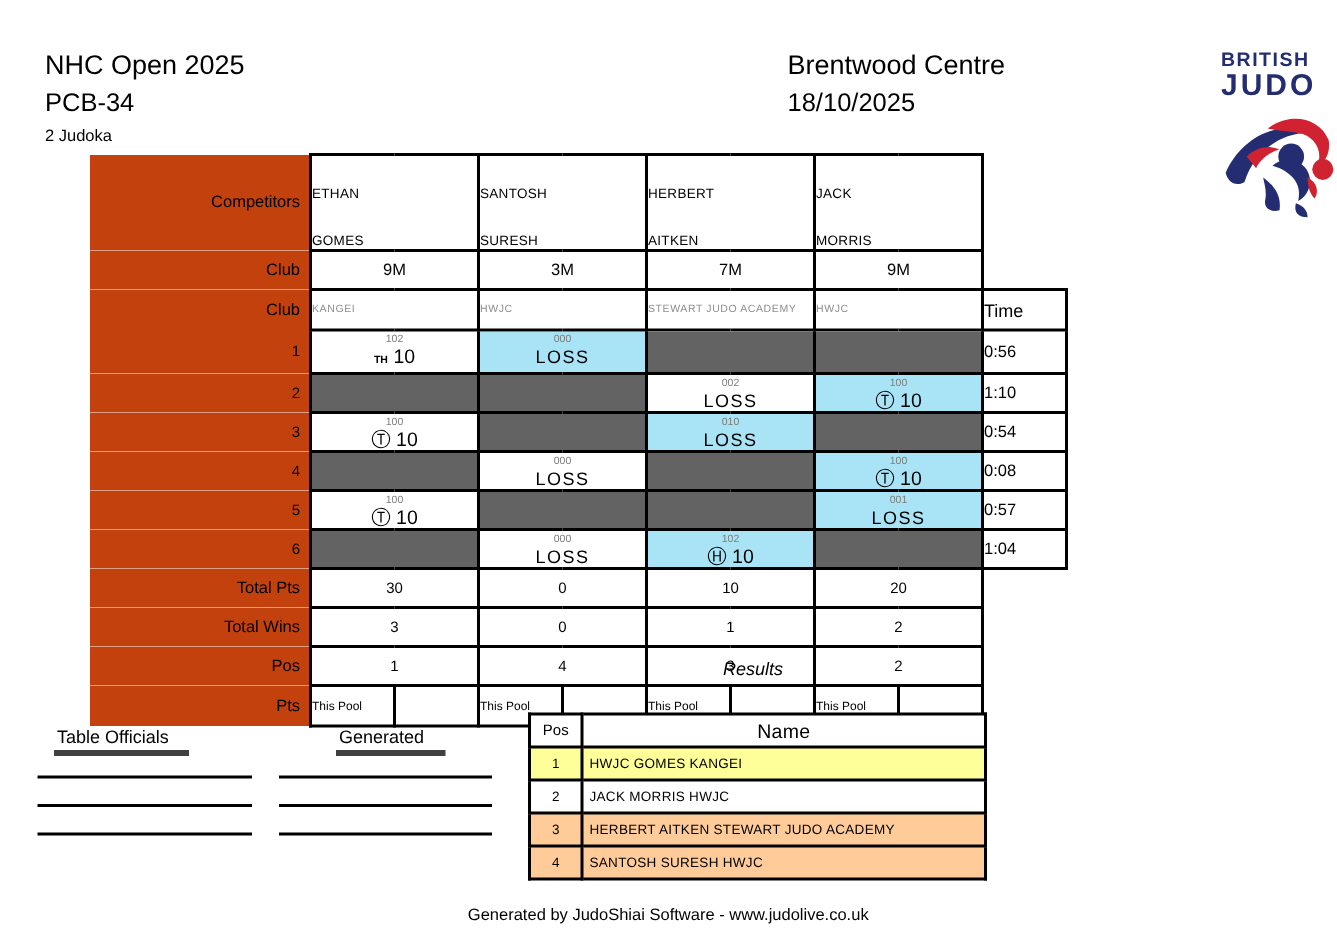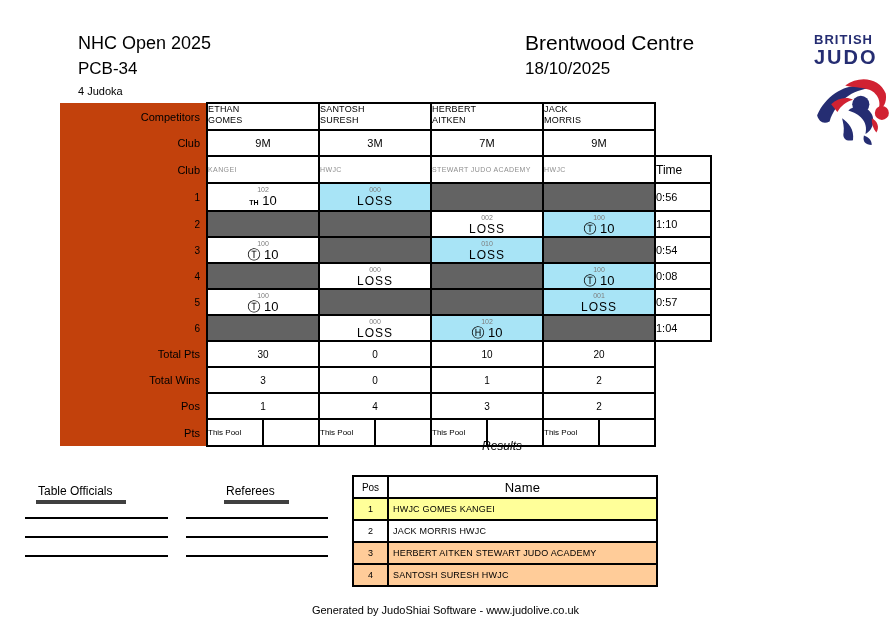--- a/index.html
+++ b/index.html
@@ -1,42 +1,42 @@
 <!DOCTYPE html>
 <html style="--win-blue: #a8e4f6; --empty-gray: #636363; --result-gold: #ffff99; --result-bronze: #ffcc99; --brand-navy: #252d72; --brand-red: #d12232;"><head>
 <meta charset="utf-8">
 <style>
   html,body{margin:0;padding:0;background:#fff;}
   #page{position:relative;width:891px;height:630px;background:#fff;overflow:hidden;
         font-family:"Liberation Sans",sans-serif;color:#000;}
 
   
-  .title-block{position:absolute;left:30px;top:30px;margin-left:48px;}
+  .title-block{position:absolute;left:30px;top:30px;}
   .evt-title{font-size:18px;line-height:26px;}
   .evt-cat{font-size:17px;line-height:26px;}
   .evt-count{font-size:11px;margin-top:3px;}
   .venue-block{position:absolute;left:525px;top:30px;}
-  .venue-name{font-size:21px;line-height:26px;}
+  .venue-name{font-size:18px;line-height:26px;}
   .venue-date{font-size:17px;line-height:26px;}
 
   
   .logo{position:absolute;left:814px;top:33px;width:84px;text-align:left;}
   .logo-l1{font-size:13px;font-weight:bold;letter-spacing:1px;color:var(--brand-navy,#252d72);line-height:14px;}
   .logo-l2{font-size:20px;font-weight:bold;letter-spacing:2px;color:var(--brand-navy,#252d72);line-height:20px;}
   .logo svg{margin-top:2px;}
 
   
   table.pool{position:absolute;left:60px;top:102px;border-collapse:collapse;table-layout:fixed;}
   table.pool td{border:2px solid #000;padding:0;overflow:hidden;}
   table.pool td.lbl{border:none;text-align:right;padding-right:6px;font-size:11px;background:#c2410c;}
   table.pool td.lbl.num{font-size:10px;}
   table.pool td.nob{border:none;background:#fff;}
   .r27{height:27px;} .r26{height:26px;}
   td.name-cell{vertical-align:top;font-size:9px;line-height:11px;padding:1px 0 0 2px;letter-spacing:.2px;}
-  td.name-cell span{display:block;}
+  td.name-cell span{display:block;margin-top:20px;}
   td.grade-cell{text-align:center;font-size:11px;}
   td.club-cell{font-size:7px;color:#8f8f8f;padding-left:3px;letter-spacing:.4px;vertical-align:middle;}
   td.time-head{font-size:12px;padding-left:4px;vertical-align:middle;}
   td.time-cell{font-size:11px;padding-left:4px;vertical-align:middle;}
   td.m{ text-align:center;vertical-align:top;}
   td.m .code{font-size:7px;line-height:9px;color:#7d7d7d;padding-top:1px;}
   td.m .main{font-size:13px;line-height:14px;}
   td.m .main .loss{font-size:12px;letter-spacing:1px;}
   td.m .sym{font-size:13px;}
   td.m .sym.small{font-size:7px;font-weight:bold;}
@@ -63,21 +63,21 @@
   .footer{position:absolute;left:0;top:604px;width:100%;text-align:center;font-size:11px;}
 </style>
 </head>
 <body>
 
 <div id="page">
 
   <div class="title-block">
     <div class="evt-title">NHC Open 2025</div>
     <div class="evt-cat">PCB-34</div>
-    <div class="evt-count">4 Judoka</div>
+    <div class="evt-count">2 Judoka</div>
   </div>
   <div class="venue-block">
     <div class="venue-name">Brentwood Centre</div>
     <div class="venue-date">18/10/2025</div>
   </div>
 
   <div class="logo">
     <div class="logo-l1">BRITISH</div>
     <div class="logo-l2">JUDO</div>
     <svg width="78" height="80" viewBox="0 0 100 100">
@@ -293,21 +293,21 @@
       <td class="rname">HERBERT AITKEN STEWART JUDO ACADEMY</td>
     </tr>
     <tr class="res-bronze">
       <td class="rpos">4</td>
       <td class="rname">SANTOSH SURESH HWJC</td>
     </tr>
   </tbody>
     </table>
 
   <div class="sig-head" style="left:36px;top:484px;">Table Officials</div>
-  <div class="sig-head" style="left:224px;top:484px;">Referees</div>
+  <div class="sig-head" style="left:224px;top:484px;">Generated</div>
   <div class="sig-line" style="left:25px;top:517px;width:143px;"></div>
   <div class="sig-line" style="left:25px;top:536px;width:143px;"></div>
   <div class="sig-line" style="left:25px;top:555px;width:143px;"></div>
   <div class="sig-line" style="left:186px;top:517px;width:142px;"></div>
   <div class="sig-line" style="left:186px;top:536px;width:142px;"></div>
   <div class="sig-line" style="left:186px;top:555px;width:142px;"></div>
 
   <div class="footer">Generated by JudoShiai Software - www.judolive.co.uk</div>
 
 </div>

